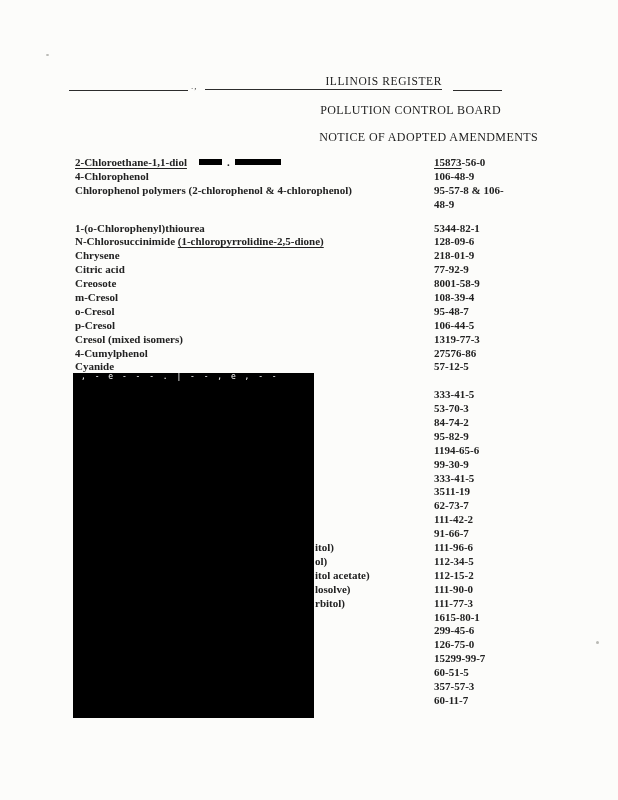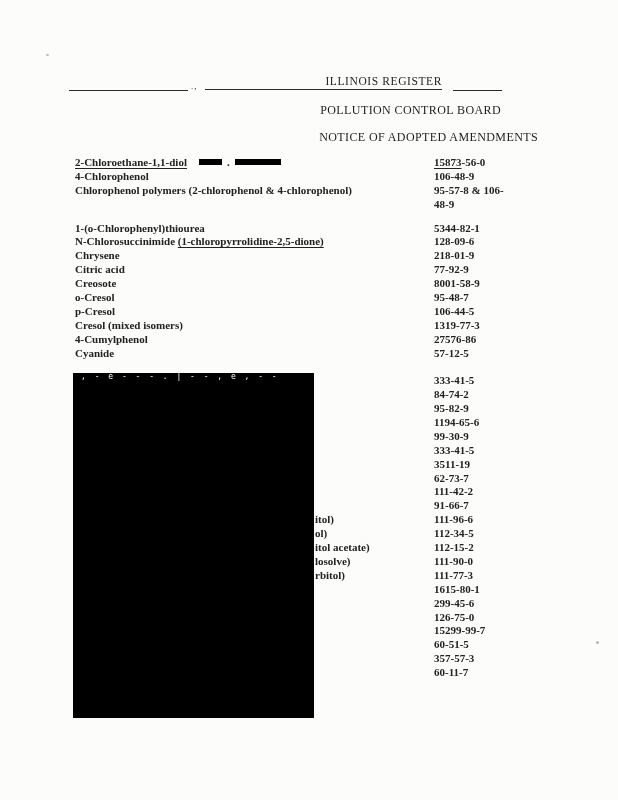--- a/index.html
+++ b/index.html
@@ -75,27 +75,29 @@
   <div class="list">
       <div class="row"><span class="name"><span class="und">2-Chloroethane-1,1-diol</span><span class="bar b1"></span><span class="bardot">.</span><span class="bar b2"></span></span><span class="cas"><span class="und">15873</span>-56-0</span></div>
       <div class="row"><span class="name">4-Chlorophenol</span><span class="cas">106-48-9</span></div>
       <div class="row"><span class="name">Chlorophenol polymers (2-chlorophenol &amp; 4-chlorophenol)</span><span class="cas">95-57-8 &amp; 106-</span></div>
       <div class="row"><span class="name"></span><span class="cas">48-9</span></div>
       <div class="row gap"><span class="name">1-(o-Chlorophenyl)thiourea</span><span class="cas">5344-82-1</span></div>
       <div class="row"><span class="name">N-Chlorosuccinimide <span class="und">(1-chloropyrrolidine-2,5-dione)</span></span><span class="cas">128-09-6</span></div>
       <div class="row"><span class="name">Chrysene</span><span class="cas">218-01-9</span></div>
       <div class="row"><span class="name">Citric acid</span><span class="cas">77-92-9</span></div>
       <div class="row"><span class="name">Creosote</span><span class="cas">8001-58-9</span></div>
+      <div class="row"><span class="name">m-Cresol</span><span class="cas">108-39-4</span></div>
       <div class="row"><span class="name">o-Cresol</span><span class="cas">95-48-7</span></div>
       <div class="row"><span class="name">p-Cresol</span><span class="cas">106-44-5</span></div>
       <div class="row"><span class="name">Cresol (mixed isomers)</span><span class="cas">1319-77-3</span></div>
       <div class="row"><span class="name">4-Cumylphenol</span><span class="cas">27576-86</span></div>
       <div class="row"><span class="name">Cyanide</span><span class="cas">57-12-5</span></div>
       <div class="row"><span class="name"></span><span class="cas"></span></div>
       <div class="row"><span class="name"></span><span class="cas">333-41-5</span></div>
+      <div class="row"><span class="name"></span><span class="cas">53-70-3</span></div>
       <div class="row"><span class="name"></span><span class="cas">84-74-2</span></div>
       <div class="row"><span class="name"></span><span class="cas">95-82-9</span></div>
       <div class="row"><span class="name"></span><span class="cas">1194-65-6</span></div>
       <div class="row"><span class="name"></span><span class="cas">99-30-9</span></div>
       <div class="row"><span class="name"></span><span class="cas">333-41-5</span></div>
       <div class="row"><span class="name"></span><span class="cas">3511-19</span></div>
       <div class="row"><span class="name"></span><span class="cas">62-73-7</span></div>
       <div class="row"><span class="name"></span><span class="cas">111-42-2</span></div>
       <div class="row"><span class="name"></span><span class="cas">91-66-7</span></div>
       <div class="row"><span class="name fragment">itol)</span><span class="cas">111-96-6</span></div>

